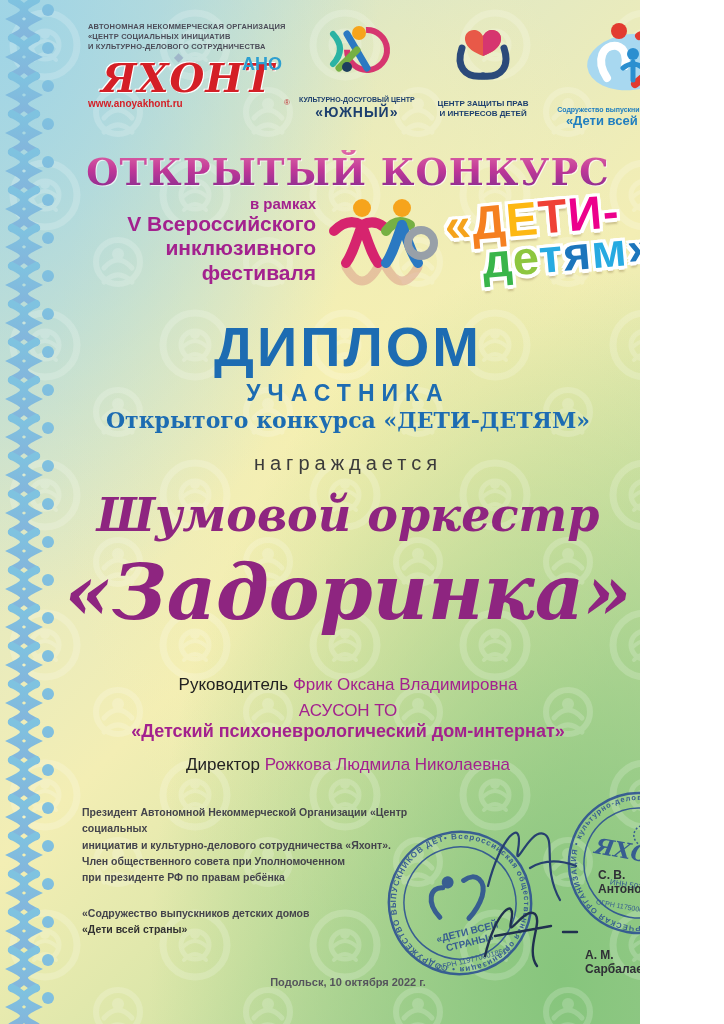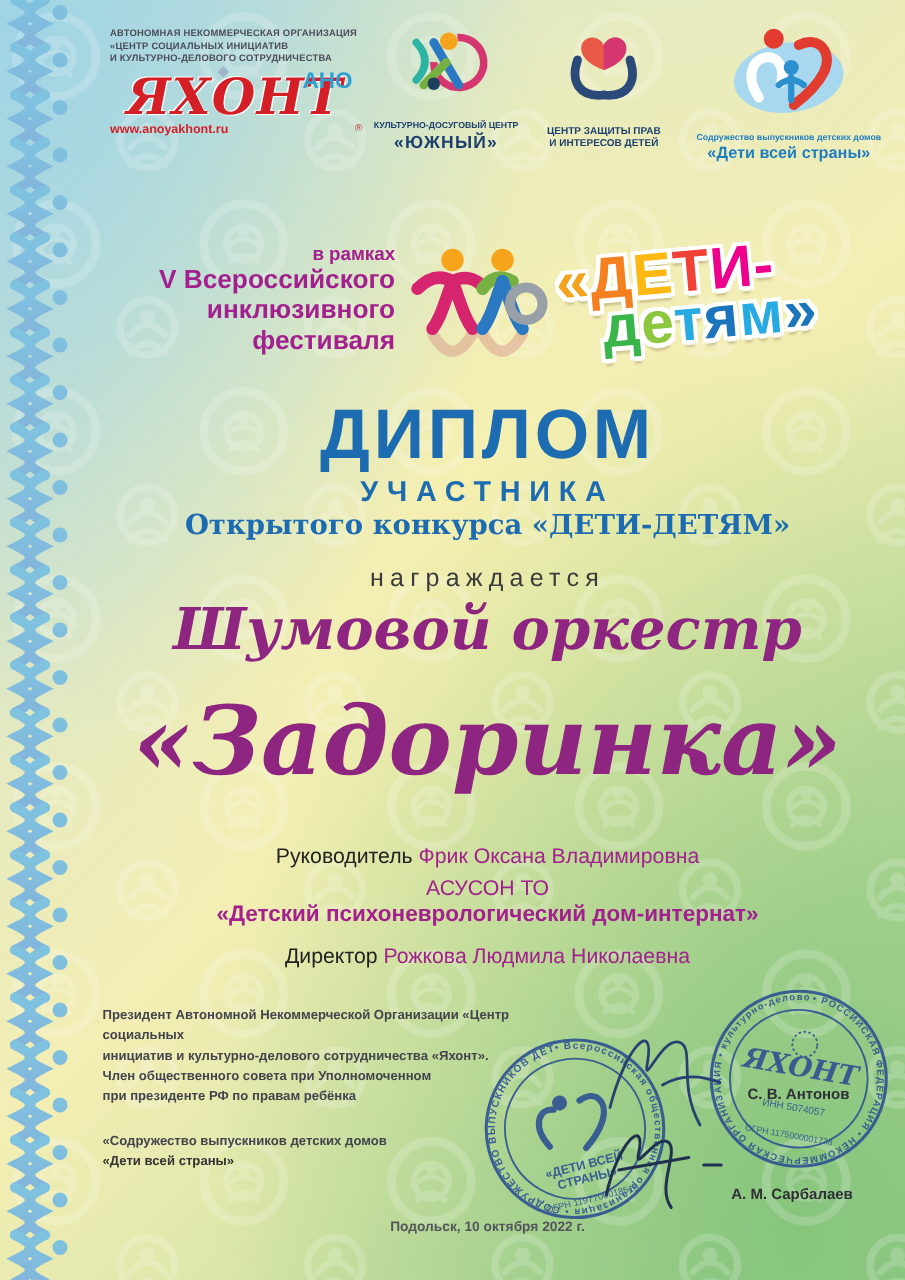--- a/index.html
+++ b/index.html
@@ -1,19 +1,19 @@
 <!DOCTYPE html>
 <html><head>
 <meta charset="utf-8">
 <style>
   * { margin:0; padding:0; box-sizing:border-box; }
   html,body { width:724px; }
   body { font-family:"Liberation Sans", sans-serif; }
   #page {
-    position:relative; width:724px; height:1024px; overflow:hidden;
+    position:relative; width:640px; height:1024px; overflow:hidden;
     background:
       radial-gradient(ellipse at 88% 96%, rgba(132,196,123,.95) 0%, rgba(132,196,123,0) 52%),
       radial-gradient(ellipse at 0% 2%,  rgba(158,212,230,.95) 0%, rgba(158,212,230,0) 42%),
       radial-gradient(ellipse at 55% 40%, rgba(247,240,176,.9) 0%, rgba(247,240,176,0) 60%),
       linear-gradient(135deg,#bcdcdc 0%,#e3e9c2 30%,#f3eeb4 52%,#d8e5a8 72%,#a5d096 100%);
     padding-left: 16px;
   }
   .abs { position:absolute; }
   .center { left:56px; right:0; text-align:center; }
   #watermark { left:0; top:0; pointer-events:none; }
@@ -46,21 +46,21 @@
   #deti-logo-title { transform:rotate(-5deg); font-weight:bold; line-height:.92; }
   .deti-line { font-size:47px; font-weight:bold; letter-spacing:1px;
     text-shadow:-3px -3px 0 #fff,3px -3px 0 #fff,-3px 3px 0 #fff,3px 3px 0 #fff,-3px 0 0 #fff,3px 0 0 #fff,0 -3px 0 #fff,0 4px 0 #fff,0 6px 2px rgba(90,60,20,.25); }
   .deti-line2 { margin-left:34px; margin-top:-4px; }
 
   
   #diploma-title { top:314px; font-size:56px; font-weight:bold; color:#1d6cb2; letter-spacing:3px; }
   #diploma-sub { top:380px; font-size:23px; font-weight:bold; color:#1d6cb2; letter-spacing:7px; }
   #diploma-contest { top:407px; font-family:"DejaVu Serif", serif; font-size:22px; font-weight:bold; color:#1d6cb2; }
   #awarded { top:452px; font-size:20px; color:#3b3b3b; letter-spacing:5px; }
-  #recipient1 { top:476px; font-family:"DejaVu Serif", serif; font-style:italic; font-weight:bold; font-size:46px; color:#8e2580; }
+  #recipient1 { top:488px; font-family:"DejaVu Serif", serif; font-style:italic; font-weight:bold; font-size:46px; color:#8e2580; }
   #recipient2 { top:548px; font-family:"DejaVu Serif", serif; font-style:italic; font-weight:bold; font-size:76px; color:#8e2580; }
   .label-dark { color:#222; }
   .name-magenta { color:#a3218e; }
   #leader-line { top:675px; font-size:17px; }
   #org-line1 { top:701px; font-size:17px; color:#a3218e; }
   #org-line2 { top:721px; font-size:18px; font-weight:bold; color:#a3218e; }
   #director-line { top:755px; font-size:17px; }
 
   
   .small-block { left:82px; width:370px; font-size:10.5px; color:#44444c; line-height:1.55; font-weight:bold; }
@@ -191,20 +191,21 @@
         <path d="M26 56 C14 38 22 22 36 24 C44 26 46 36 44 44" fill="none" stroke="#ffffff" stroke-width="8" stroke-linecap="round"></path>
         <path d="M58 14 C74 6 86 20 78 36 C72 48 62 56 54 62" fill="none" stroke="#e23b30" stroke-width="8" stroke-linecap="round"></path>
         <circle cx="52" cy="32" r="6" fill="#2b8fd0"></circle>
         <path d="M52 40 V58 M42 46 Q52 38 62 46" fill="none" stroke="#2b8fd0" stroke-width="5" stroke-linecap="round"></path>
       </svg>
       <div class="logo-caption-blue-sm">Содружество выпускников детских домов</div>
       <div class="logo-caption-blue-lg">«Дети всей страны»</div>
     </div>
   </div>
 
+  <div id="contest-title" class="abs center">ОТКРЫТЫЙ КОНКУРС</div>
 
   <div id="festival-row" class="abs">
     <div id="festival-sub">
       <div class="sub-s">в рамках</div>
       <div class="sub-b">V Всероссийского</div>
       <div class="sub-b">инклюзивного</div>
       <div class="sub-b">фестиваля</div>
     </div>
 
     <svg width="118" height="104" viewBox="0 0 118 104">

